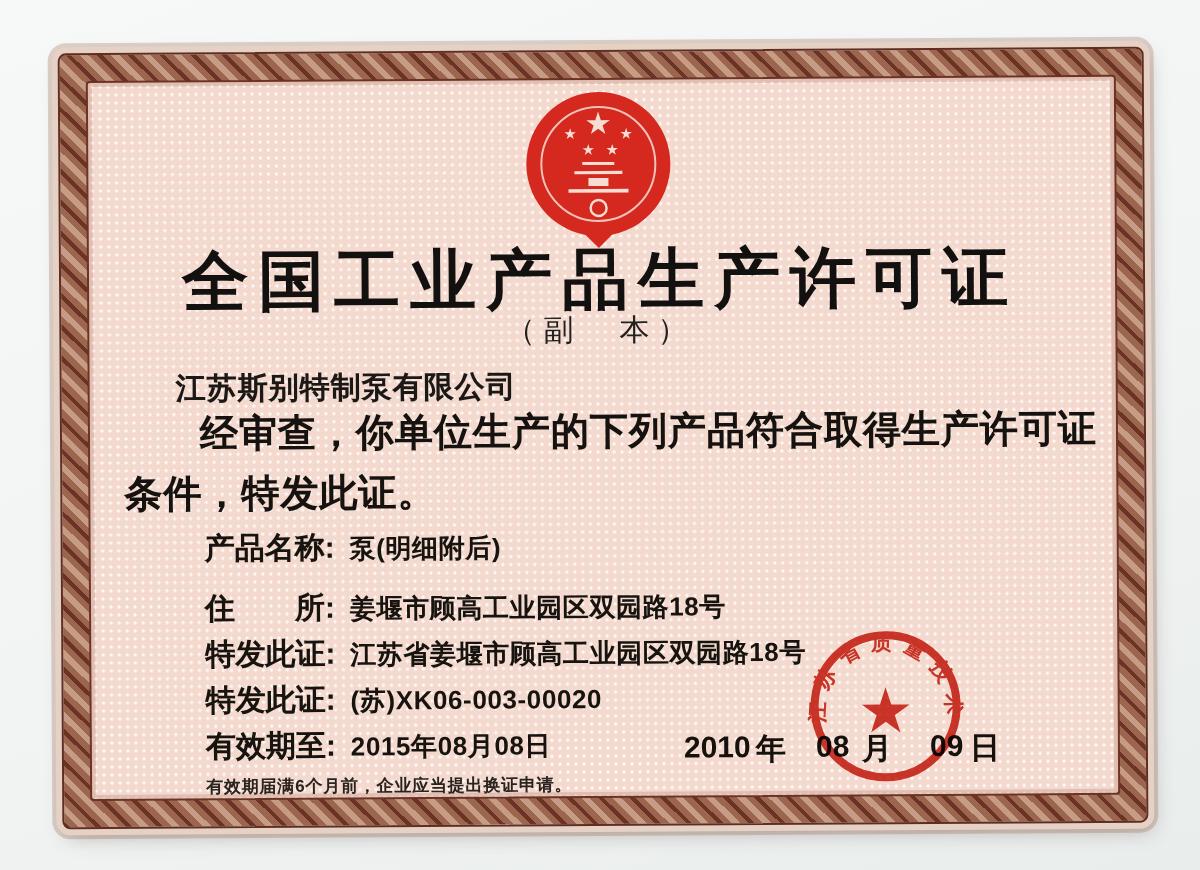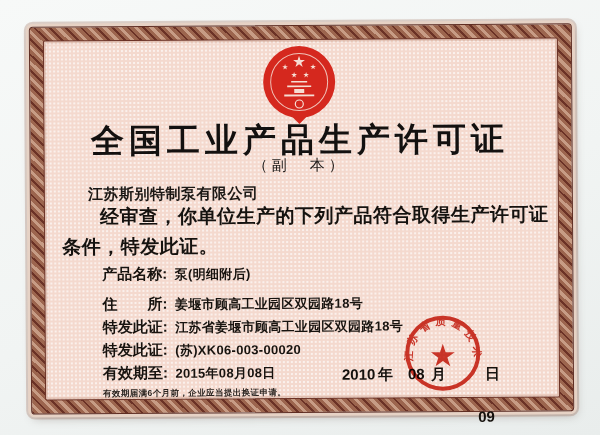--- a/index.html
+++ b/index.html
@@ -95,21 +95,21 @@
       <span class="fvalue">2015年08月08日</span>
     </div>
 
     <div class="abs note">有效期届满6个月前，企业应当提出换证申请。</div>
 
     <div class="abs issue-date">
       <span class="date-part" style="left:0;text-align:center;">2010</span>
       <span class="date-part" style="left:36px;">年</span>
       <span class="date-part" style="left:66px;">08</span>
       <span class="date-part" style="left:89px;">月</span>
-      <span class="date-part" style="left:136px;margin-top:43px;">09</span>
+      <span class="date-part" style="left:123px;">09</span>
       <span class="date-part" style="left:143px;">日</span>
     </div>
 
     <svg class="abs seal" width="78" height="78" viewBox="0 0 78 78">
       <defs>
         <path id="sealArc" d="M 9.5,49 A 30.5,30.5 0 1 1 68.5,49" fill="none"></path>
       </defs>
       <circle cx="39" cy="39" r="35.5" fill="none" stroke="#cc2a1c" stroke-width="4"></circle>
       <use href="#star" fill="#cc2a1c" transform="translate(39,42) scale(12.5)"></use>
       <text font-size="10.5" fill="#cc2a1c" letter-spacing="5">

